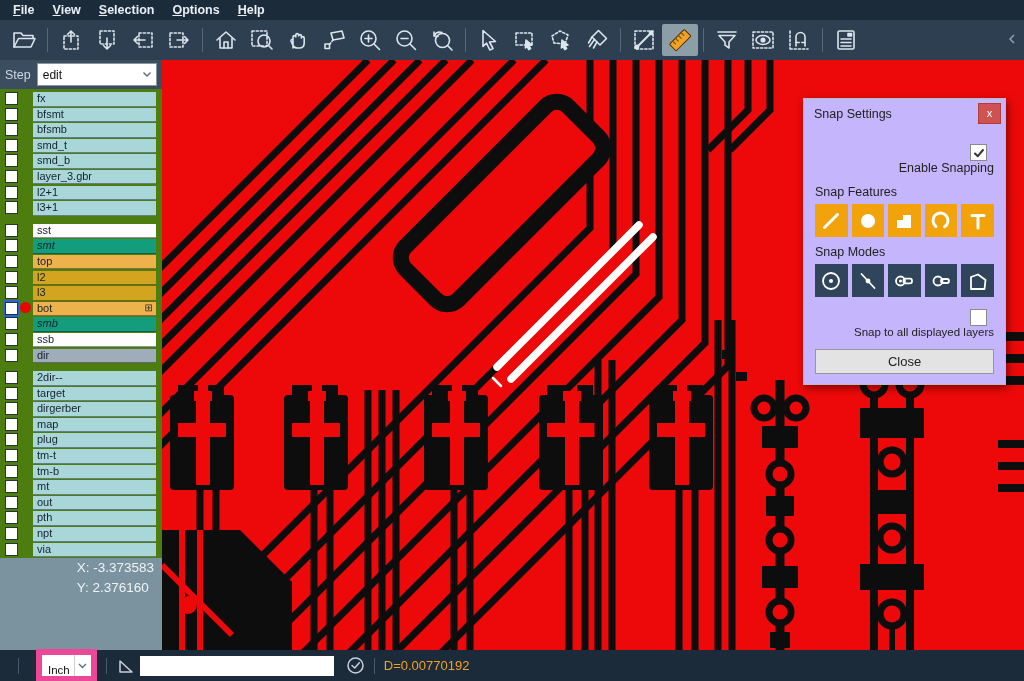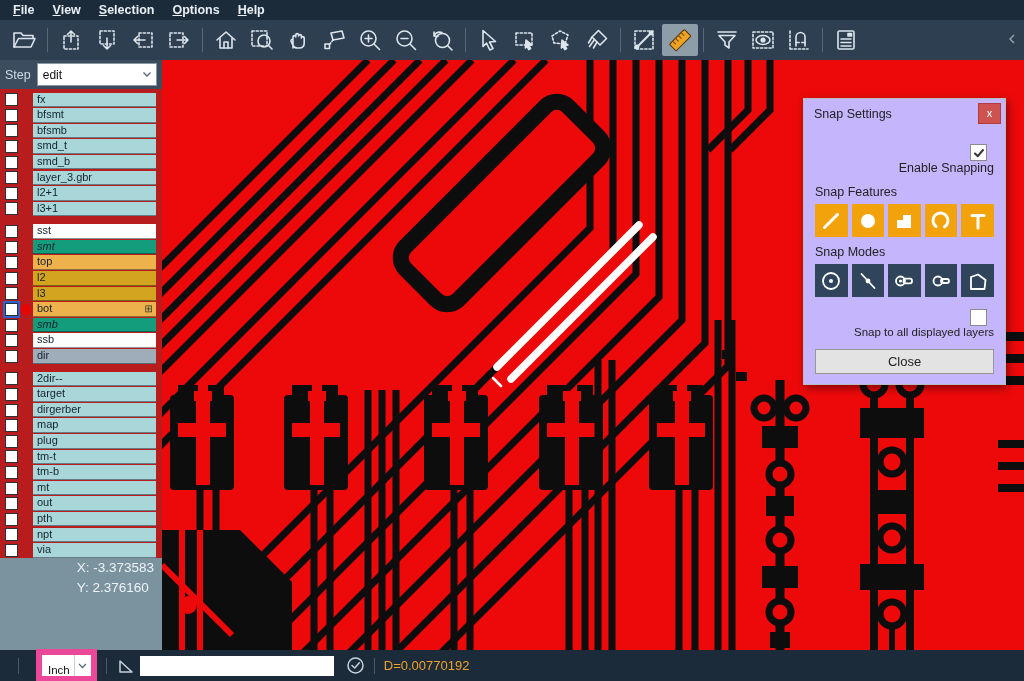--- a/index.html
+++ b/index.html
@@ -16,31 +16,31 @@
   .toolbar{position:absolute;left:0;top:20px;right:0;height:40px;background:#2d3f50;
     display:flex;align-items:center;padding-left:6px;z-index:5;}
   .tbtn{width:36px;height:32px;display:flex;align-items:center;justify-content:center;
     border-radius:2px;flex:0 0 auto;}
   .tbtn svg{stroke:#dde5ec;fill:none;stroke-width:1.6;stroke-linecap:round;stroke-linejoin:round;}
   .tbtn.active{background:#8e9ea9;}
   .tsep{width:1px;height:24px;background:#54697c;margin:0 5px;flex:0 0 auto;}
   .toverflow{margin-left:auto;margin-right:6px;}
 
   
-  .sidebar{position:absolute;left:0;top:60px;width:162px;bottom:31px;background:#b91c1c;
+  .sidebar{position:absolute;left:0;top:60px;width:162px;bottom:31px;background:#4d7c0f;
     display:flex;flex-direction:column;z-index:4;}
   .step-row{height:29px;display:flex;align-items:center;padding:0 5px;background:#3b4d5f;}
   .step-label{color:#cfd9e2;font-size:12.5px;margin-right:6px;}
   .step-select{flex:1;height:21px;background:#fff;border:1px solid #8a97a3;display:flex;
     align-items:center;}
   .step-select .val{flex:1;font-size:12px;color:#111;padding-left:5px;}
   .step-select .chev{width:18px;display:flex;align-items:center;justify-content:center;}
 
   .layers{margin-top:3px;}
-  .layer-row{display:flex;align-items:center;height:15.6px;}
+  .layer-row{display:flex;align-items:flex-start;height:15.6px;}
   .chk{width:11px;height:11px;background:#fff;border:1px solid #27323c;margin-left:5px;flex:0 0 auto;}
   .chk.active{box-shadow:0 0 0 2px #2d63cf;}
   .dotcol{width:15px;display:flex;align-items:center;justify-content:center;flex:0 0 auto;}
   .dot{width:11px;height:11px;border-radius:50%;background:#e60606;}
   .lbl{flex:1;height:13.5px;line-height:13.5px;font-size:11px;color:#13232c;padding-left:4px;
     margin-right:6px;border-bottom:1px solid rgba(10,20,28,.45);display:flex;align-items:center;}
   .lbl .grid{margin-left:auto;margin-right:3px;font-size:10px;color:#333;line-height:10px;}
   .t-cyan{background:#a9d6d9;} .t-white{background:#fdfdfd;} .t-teal{background:#149d7d;font-style:italic;}
   .t-amber{background:#eeb24c;} .t-gold{background:#d2a41f;} .t-gray{background:#9fadba;}
   .group-gap{height:7px;}

